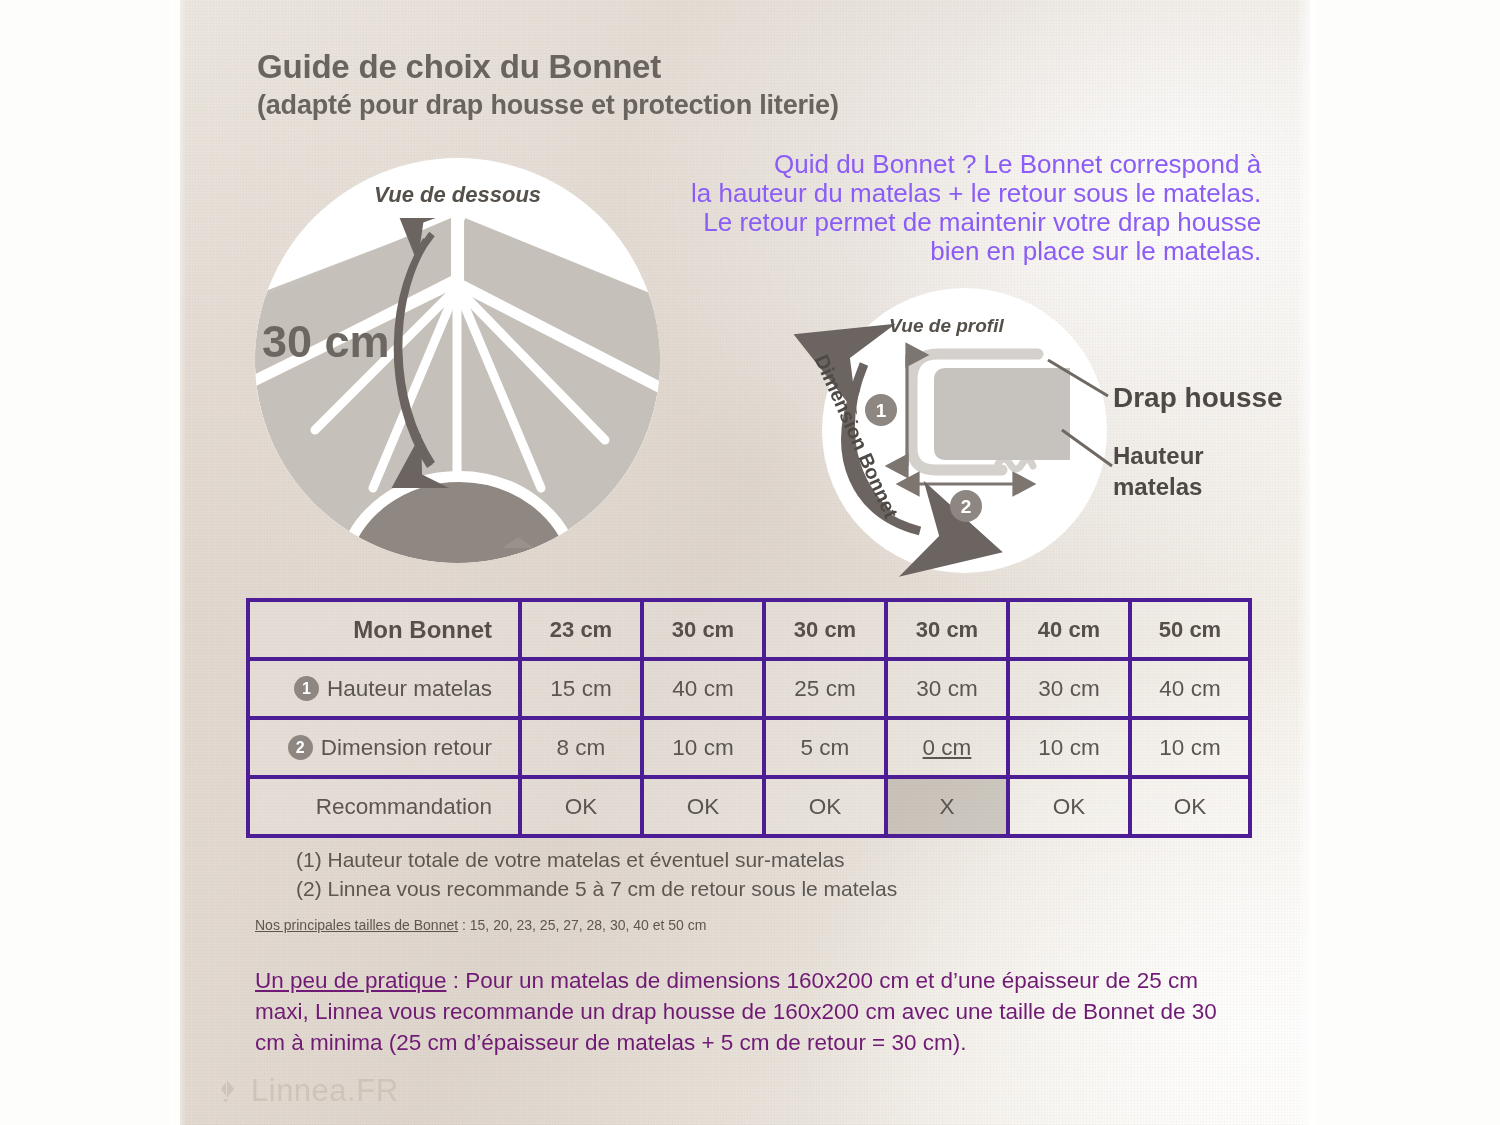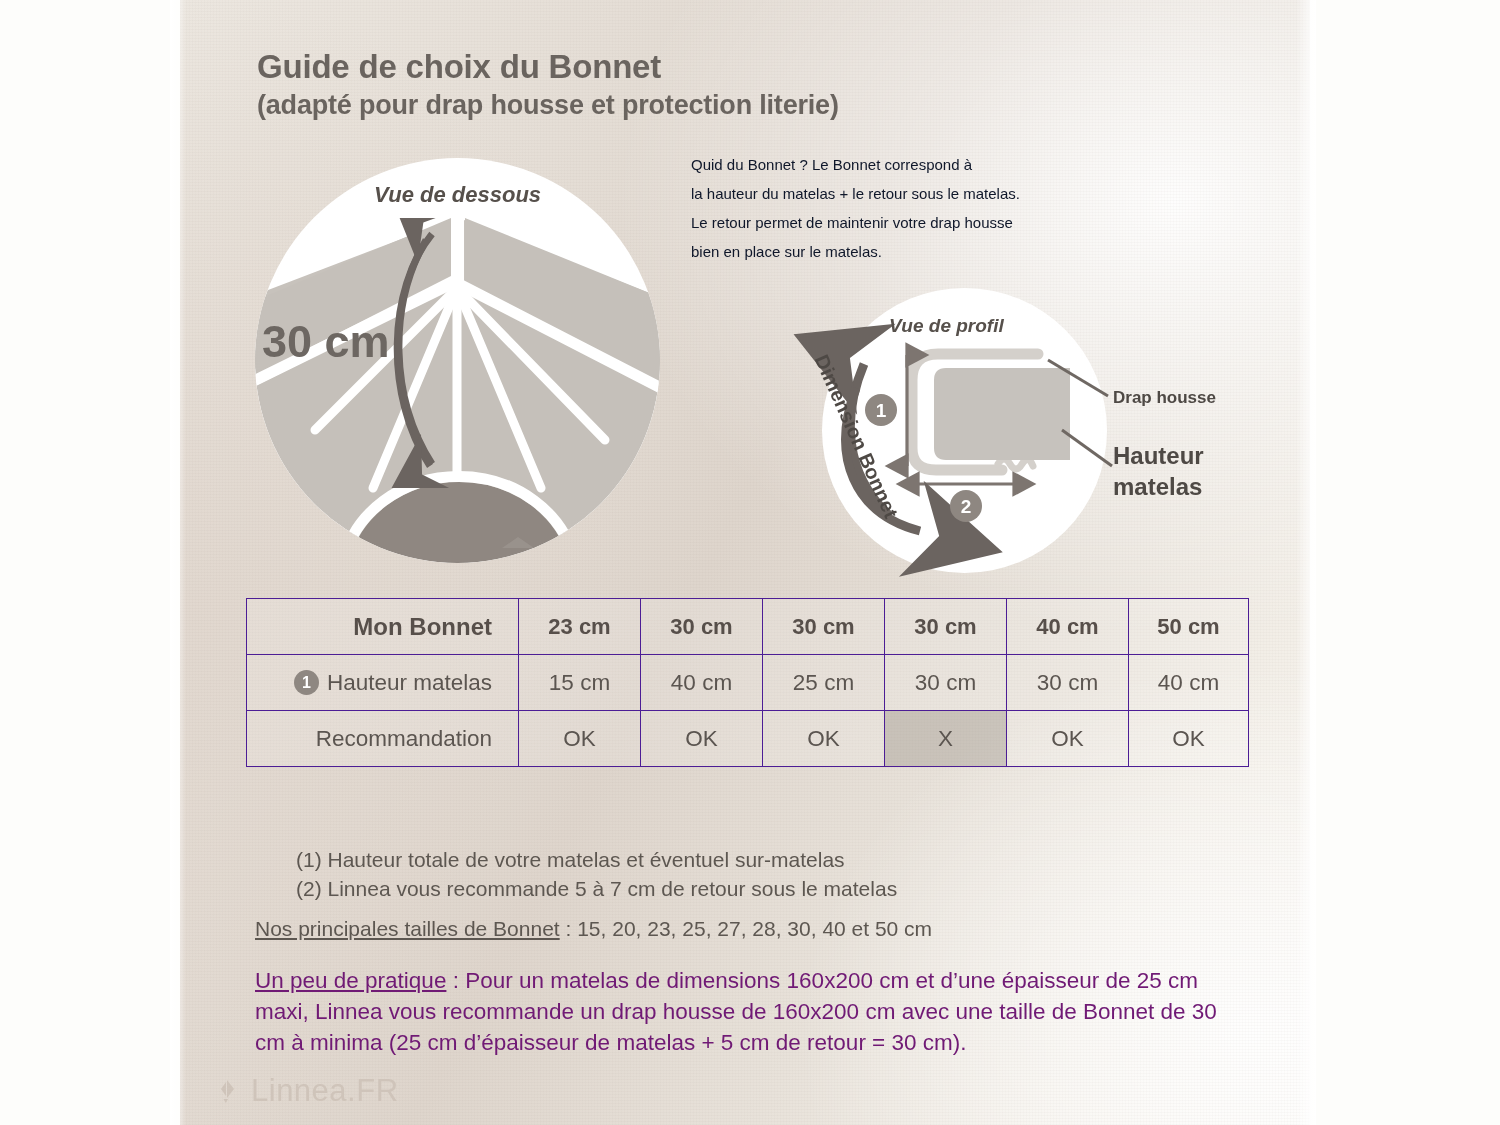--- a/index.html
+++ b/index.html
@@ -55,22 +55,23 @@
     letter-spacing: -0.2px;
   }
   #title-sub {
     left: 257px; top: 90px;
     font-size: 27px; font-weight: bold; color: #6a645f;
     letter-spacing: -0.2px;
     text-align: right;
   }
   #intro {
     left: 691px; top: 150px;
-    font-size: 15px; color: #0f172a; line-height: 29px;
+    font-size: 26px; color: #8b5cf6; line-height: 29px;
     white-space: pre-line;
+    text-align: right;
   }
 
   
   .circle {
     border-radius: 50%;
     background: #ffffff;
     overflow: hidden;
   }
   #circle1 { left: 255px; top: 158px; width: 405px; height: 405px; }
   #circle2 { left: 822px; top: 288px; width: 285px; height: 285px; }
@@ -80,37 +81,37 @@
   }
   #vue1 { left: 374px; top: 182px; font-size: 22px; }
   #vue2 { left: 889px; top: 315px; font-size: 19px; }
 
   #cm30 {
     left: 262px; top: 316px;
     font-size: 45px; font-weight: bold; color: #6d6762;
   }
 
   .lead-label { color: #4e4945; font-weight: bold; line-height: 31px; }
-  #lbl-drap { left: 1113px; top: 382px; font-size: 17px; }
+  #lbl-drap { left: 1113px; top: 382px; font-size: 28px; }
   #lbl-haut { left: 1113px; top: 440px; font-size: 24px; white-space: pre-line; }
 
   #dim-bonnet {
     left: 746px; top: 425px;
     width: 220px;
     font-size: 20px; font-weight: bold; color: #4e4945;
     transform: rotate(66deg);
     transform-origin: 50% 50%;
     text-align:center;
   }
 
   
   #table-wrap { left: 246px; top: 598px; width: 1002px; height: 219px; }
   table { border-collapse: collapse; width: 1002px; table-layout: fixed; }
   td {
-    border: 1px solid #4c1d95;
+    border: 4px solid #4c1d95;
     height: 53px;
     text-align: center;
     font-size: 22.5px;
     color: #5b5550;
     background: rgba(255,255,255,0.14);
   }
   td.lbl { text-align: right; padding-right: 26px; }
   tr.hdr td { font-weight: bold; color: #574f4a; font-size: 22px; }
   tr.hdr td.lbl { font-size: 24px; }
   td.cell-x { background: rgba(160,152,144,0.42); }
@@ -122,21 +123,21 @@
   }
   .undl { text-decoration: underline; }
 
   
   #notes {
     left: 255px; top: 845px;
     font-size: 21px; color: #5d5751; line-height: 29px;
     white-space: pre-line;
     margin-left: 41px;
   }
-  #sizes { left: 255px; top: 917px; font-size: 21px; color: #5d5751; }
+  #sizes { left: 255px; top: 917px; font-size: 14px; color: #5d5751; }
   #sizes .u { text-decoration: underline; }
   #practice {
     left: 255px; top: 965px;
     font-size: 22.5px; color: #701a75; line-height: 31px;
   }
   #practice .u { text-decoration: underline; }
 
   
   #logo { left: 214px; top: 1073px; display:flex; align-items:center; gap:11px; }
   #logo-text { font-size: 31px; color: #cfc4ba; letter-spacing: 0.5px; }
@@ -298,20 +299,31 @@
             <span class="badge">1</span><span>Hauteur matelas</span>
           </td>
           <td>15 cm</td>
           <td>40 cm</td>
           <td>25 cm</td>
           <td>30 cm</td>
           <td>30 cm</td>
           <td>40 cm</td>
         </tr>
         <tr>
+          <td class="lbl">
+            <span class="badge">2</span><span>Dimension retour</span>
+          </td>
+          <td>8 cm</td>
+          <td>10 cm</td>
+          <td>5 cm</td>
+          <td><span class="undl">0 cm</span></td>
+          <td>10 cm</td>
+          <td>10 cm</td>
+        </tr>
+        <tr>
           <td class="lbl">Recommandation</td>
           <td>OK</td>
           <td>OK</td>
           <td>OK</td>
           <td class="cell-x">X</td>
           <td>OK</td>
           <td>OK</td>
         </tr>
       </tbody>
     </table>

